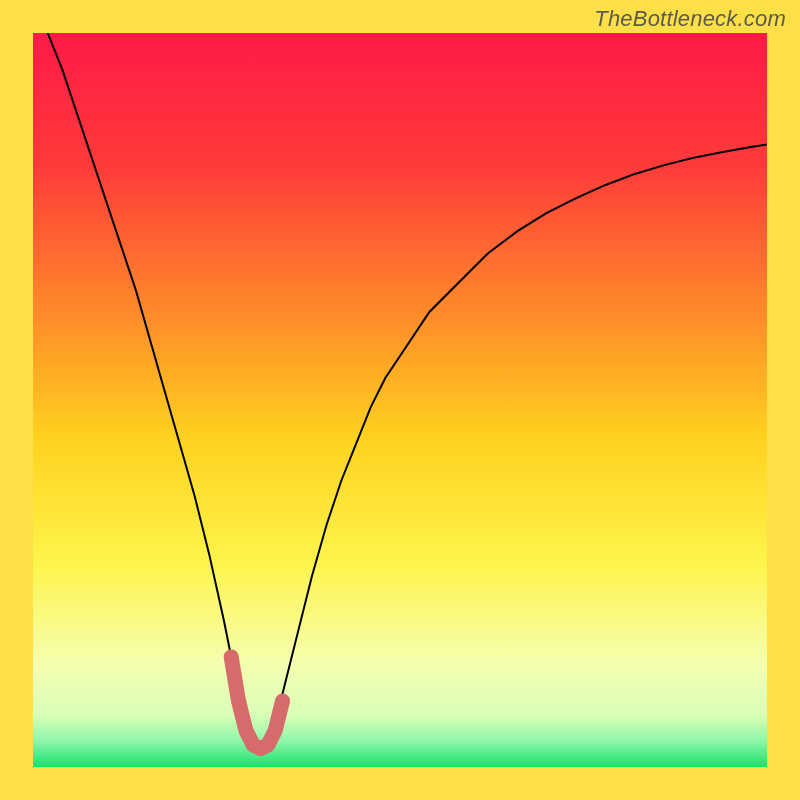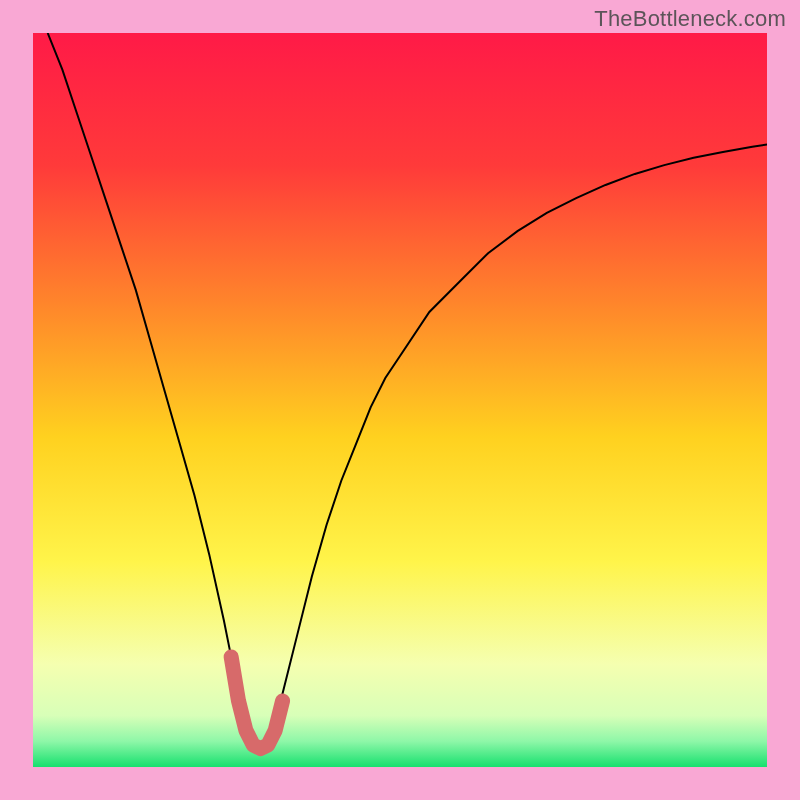--- a/index.html
+++ b/index.html
@@ -7,21 +7,22 @@
     padding: 0;
     width: 800px;
     height: 800px;
     overflow: hidden;
     background: #000;
     font-family: Arial, Helvetica, sans-serif;
   }
   .frame {
     position: absolute;
     inset: 0;
-    background: #f9a8d4;
+    background: #fde047;
+    font-style: italic;
   }
   .plot-area {
     position: absolute;
     left: 33px;
     top: 33px;
     width: 734px;
     height: 734px;
   }
   .watermark {
     position: absolute;

